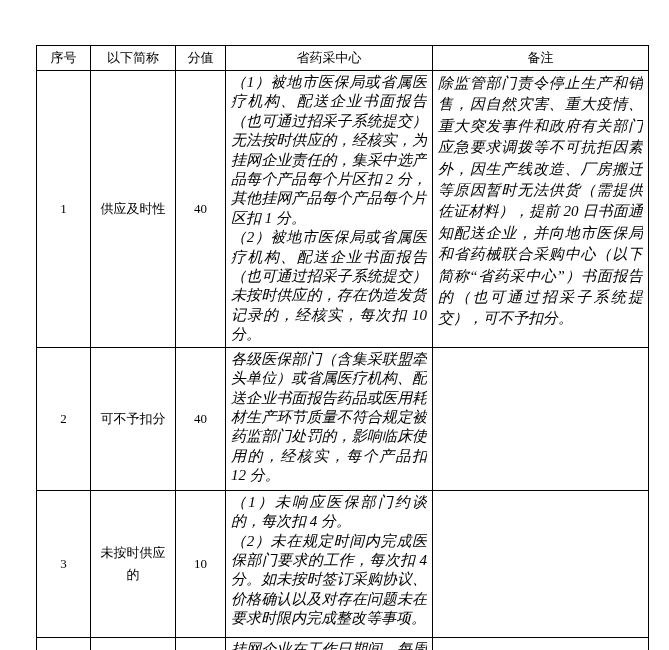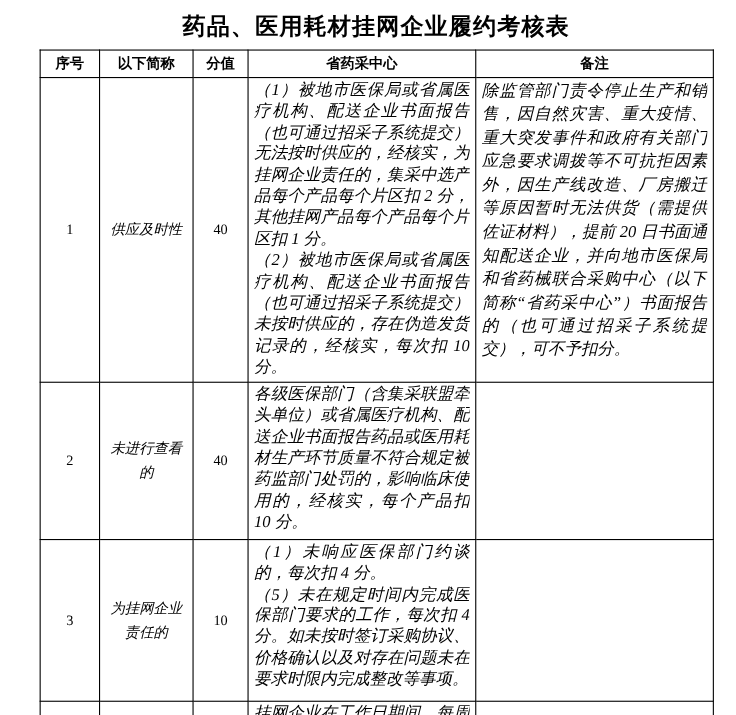--- a/index.html
+++ b/index.html
@@ -33,36 +33,35 @@
     border-collapse: collapse;
     table-layout: fixed;
   }
   .assess th, .assess td {
     border: 1px solid #000000;
     overflow: hidden;
   }
   .assess th {
     height: 25px;
     font-size: 13px;
-    font-weight: bold;
+    font-weight: normal;
     text-align: center;
     vertical-align: middle;
     font-family: "Liberation Serif", serif;
   }
   td.c-no, td.c-score {
     text-align: center;
     vertical-align: middle;
     font-size: 13px;
     font-style: normal;
   }
   td.c-content {
     text-align: center;
     vertical-align: middle;
     font-size: 13px;
-    font-style: italic;
     padding: 0 5px;
     line-height: 22px;
   }
   td.c-text {
     vertical-align: top;
     padding: 2px 5px;
     font-size: 15px;
     font-style: italic;
     text-align: justify;
   }
@@ -75,21 +74,20 @@
   tr.r1 { height: 195px; }
   tr.r2 { height: 143px; }
   tr.r3 { height: 147px; }
   tr.r4 { height: 82px; }
 </style>
 </head>
 <body>
 
 <div class="page">
 
-  <div class="doc-title">药品、医用耗材挂网企业履约考核表</div>
 
   <table class="assess">
     <colgroup>
       <col style="width:54px">
       <col style="width:85px">
       <col style="width:50px">
       <col style="width:207px">
       <col style="width:216px">
     </colgroup>
     <thead>
@@ -109,36 +107,36 @@
         <td class="c-text c-standard">
           <div class="cellbox">（1）被地市医保局或省属医疗机构、配送企业书面报告（也可通过招采子系统提交）无法按时供应的，经核实，为挂网企业责任的，集采中选产品每个产品每个片区扣 2 分，其他挂网产品每个产品每个片区扣 1 分。
 （2）被地市医保局或省属医疗机构、配送企业书面报告（也可通过招采子系统提交）未按时供应的，存在伪造发货记录的，经核实，每次扣 10 分。</div>
         </td>
         <td class="c-text c-remark">
           <div class="cellbox">除监管部门责令停止生产和销售，因自然灾害、重大疫情、重大突发事件和政府有关部门应急要求调拨等不可抗拒因素外，因生产线改造、厂房搬迁等原因暂时无法供货（需提供佐证材料），提前 20 日书面通知配送企业，并向地市医保局和省药械联合采购中心（以下简称“省药采中心”）书面报告的（也可通过招采子系统提交），可不予扣分。</div>
         </td>
       </tr>
       <tr class="r2">
         <td class="c-no">2</td>
-        <td class="c-content">未进行查看的</td>
+        <td class="c-content">可不予扣分</td>
         <td class="c-score">40</td>
         <td class="c-text c-standard">
-          <div class="cellbox">各级医保部门（含集采联盟牵头单位）或省属医疗机构、配送企业书面报告药品或医用耗材生产环节质量不符合规定被药监部门处罚的，影响临床使用的，经核实，每个产品扣 10 分。</div>
+          <div class="cellbox">各级医保部门（含集采联盟牵头单位）或省属医疗机构、配送企业书面报告药品或医用耗材生产环节质量不符合规定被药监部门处罚的，影响临床使用的，经核实，每个产品扣 12 分。</div>
         </td>
         <td class="c-text c-remark">
           <div class="cellbox"></div>
         </td>
       </tr>
       <tr class="r3">
         <td class="c-no">3</td>
-        <td class="c-content">为挂网企业责任的</td>
+        <td class="c-content">未按时供应的</td>
         <td class="c-score">10</td>
         <td class="c-text c-standard">
           <div class="cellbox">（1）未响应医保部门约谈的，每次扣 4 分。
-（5）未在规定时间内完成医保部门要求的工作，每次扣 4 分。如未按时签订采购协议、价格确认以及对存在问题未在要求时限内完成整改等事项。</div>
+（2）未在规定时间内完成医保部门要求的工作，每次扣 4 分。如未按时签订采购协议、价格确认以及对存在问题未在要求时限内完成整改等事项。</div>
         </td>
         <td class="c-text c-remark">
           <div class="cellbox"></div>
         </td>
       </tr>
       <tr class="r4">
         <td class="c-no">4</td>
         <td class="c-content">平台响应度</td>
         <td class="c-score">4</td>
         <td class="c-text c-standard">

